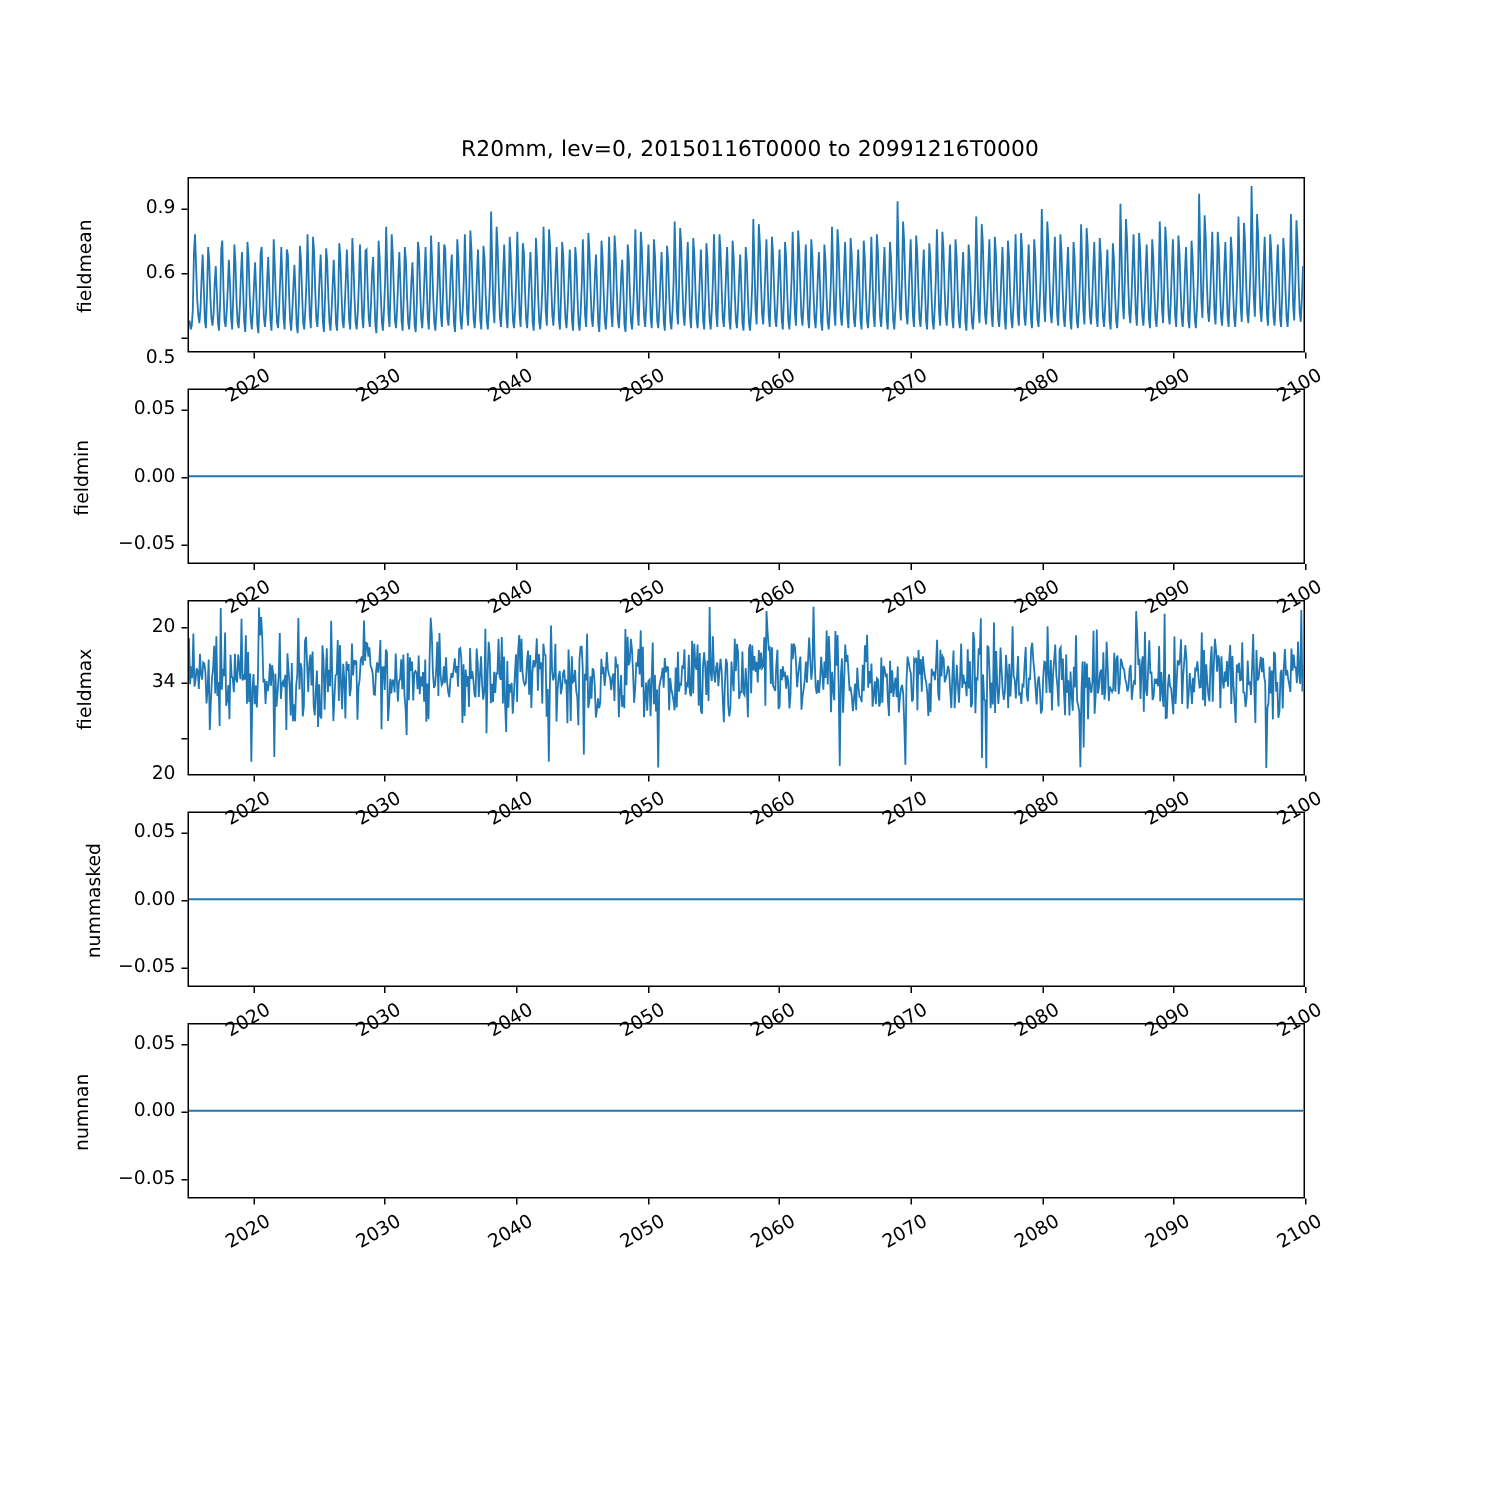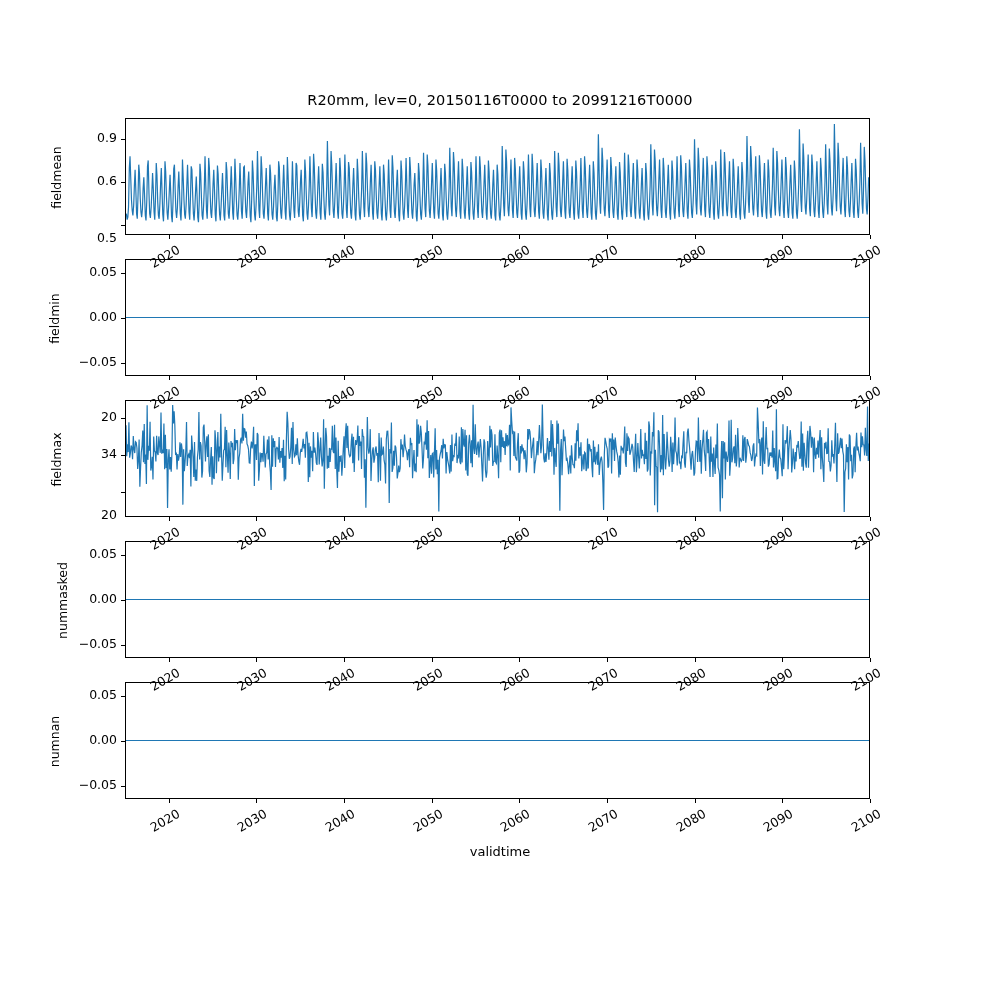--- a/index.html
+++ b/index.html
@@ -120,21 +120,20 @@
   </div>
   <div class="ylabel" style="left:2px; top:593px; width:120px; text-align:center; transform: rotate(-90deg);">nummasked</div>
 
   <div class="panel" id="panel-4" style="left:125px; top:682px; width:745px; height:117px;">
     <svg class="plotline" id="svg-4" viewBox="0 0 745 117" preserveAspectRatio="none">
         <path d="M0 58.50 L745 58.50" fill="none" stroke="#1f77b4" stroke-width="1.2" vector-effect="non-scaling-stroke"></path>
       </svg>
   </div>
   <div class="ylabel" style="left:-6px; top:734px; width:120px; text-align:center; transform: rotate(-90deg);">numnan</div>
 
-  <div class="xlabel" style="top:844px;">validtime</div>
 
   <div id="ticks-layer">
       <div class="ytickmark" style="left: 121px; top: 224.676px;"></div>
       <div class="ytick" style="left: 35px; top: 230px; width: 82px;">0.5</div>
       <div class="ytickmark" style="left: 121px; top: 181.662px;"></div>
       <div class="ytick" style="left: 35px; top: 172.662px; width: 82px;">0.6</div>
       <div class="ytickmark" style="left: 121px; top: 138.647px;"></div>
       <div class="ytick" style="left: 35px; top: 129.647px; width: 82px;">0.9</div>
       <div class="xtickmark" style="left: 168.824px; top: 235px;"></div>
       <div class="xtick" style="left: 94.8235px; top: 242px; width: 80px;">2020</div>

